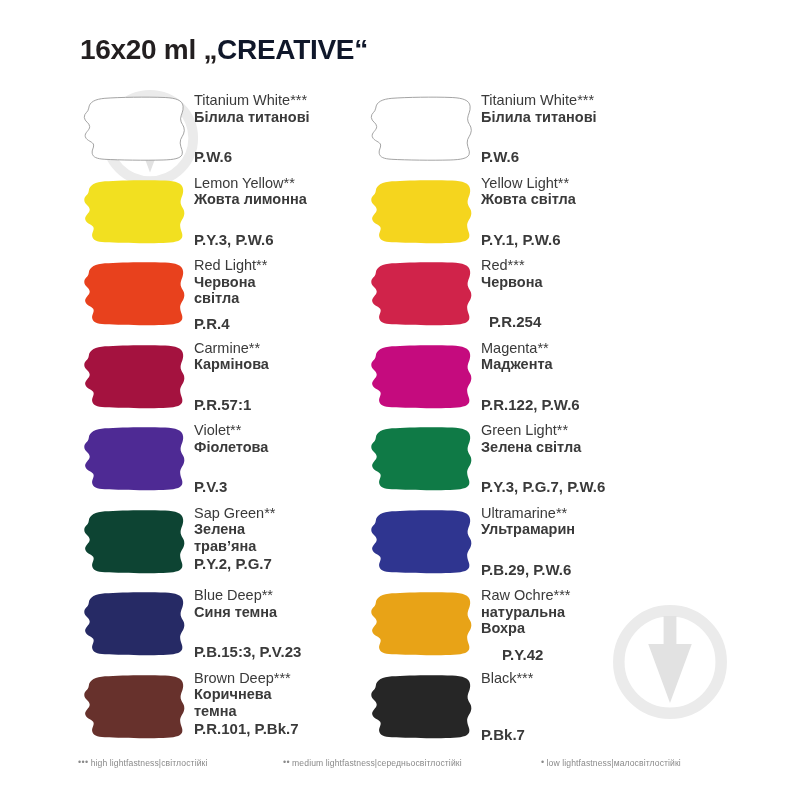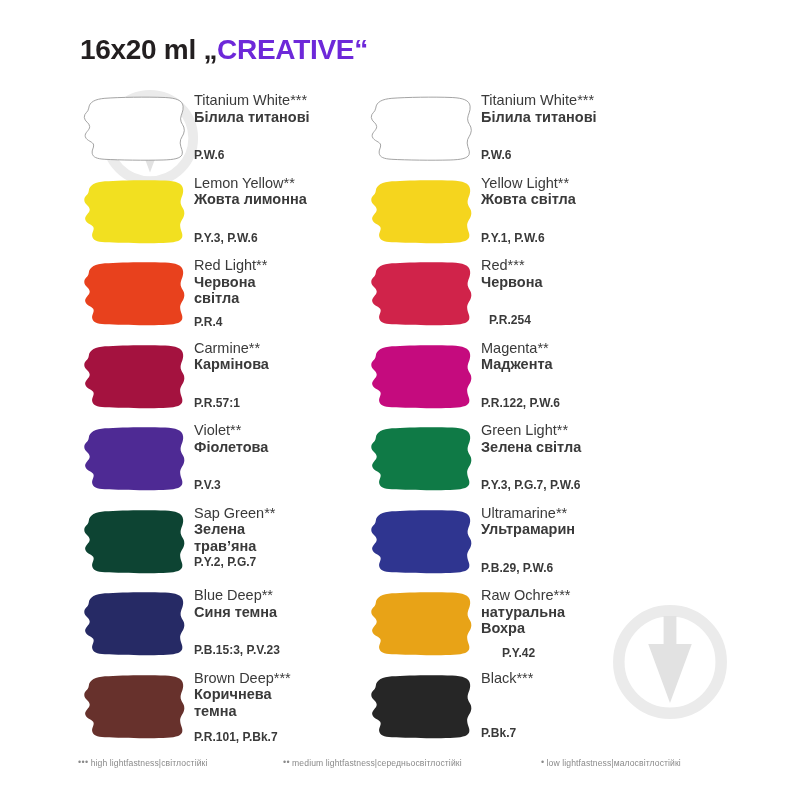--- a/index.html
+++ b/index.html
@@ -35,21 +35,21 @@
   .title {
     position: absolute;
     left: 80px;
     top: 34px;
     font-size: 28px;
     font-weight: bold;
     letter-spacing: -0.3px;
     color: #231f20;
     white-space: nowrap;
   }
-  .title .accent { color: #6d28d9; }
+  .title .accent { color: #0f172a; }
   .title .quote  { color: #231f20; }
 
   
   .columns {
     position: absolute;
     left: 0;
     top: 92px;
     width: 799px;
   }
   .col {
@@ -88,21 +88,21 @@
     white-space: nowrap;
   }
   .name-ua {
     font-size: 14.5px;
     font-weight: bold;
     color: #3a3a3a;
     line-height: 1.14;
     white-space: nowrap;
   }
   .pigment {
-    font-size: 12px;
+    font-size: 15px;
     font-weight: bold;
     color: #3a3a3a;
     line-height: 1.1;
     white-space: nowrap;
     position: absolute;
     left: 0;
     top: 57px;
   }
 
   
@@ -243,21 +243,21 @@
         <div class="swatch-row">
           <div class="swatch">
             <svg viewBox="0 0 100 70" preserveAspectRatio="none">
               <path d="M6.5,13.5 C7,7 13,4.2 22,3.4 C36,2.3 62,1.8 80,2.6 C90,3.1 96.5,5.2 97.2,11.5 C97.8,17 95,20 94.8,24.5 C94.6,29.5 98.6,31 98.4,36.5 C98.2,42 94,44 94.4,49.5 C94.8,55 97.5,57.5 96.2,61.3 C94.8,65.4 88,66.6 78,66.9 C60,67.4 36,67 22,66.2 C14,65.7 10.5,64 9.8,60 C9.2,56.5 11.5,54.5 11.2,51.5 C10.9,48 4.5,47.5 3.2,43 C2,38.8 7.5,36.5 7.4,32.5 C7.3,28.5 2.4,27.5 2.2,23 C2,18.5 6,18 6.5,13.5 Z" fill="#67312c"></path>
             </svg>
           </div>
           <div class="labels">
             <div class="name-en">Brown Deep***</div>
             <div class="name-ua">Коричнева</div>
             <div class="name-ua">темна</div>
-            <div class="pigment" style="top: 61px;">P.R.101, P.Bk.7</div>
+            <div class="pigment" style="top: 51px;">P.R.101, P.Bk.7</div>
           </div>
         </div>
       </div>
     <div class="col col-right" id="col-right">
         <div class="swatch-row">
           <div class="swatch">
             <svg viewBox="0 0 100 70" preserveAspectRatio="none">
               <path d="M6.5,13.5 C7,7 13,4.2 22,3.4 C36,2.3 62,1.8 80,2.6 C90,3.1 96.5,5.2 97.2,11.5 C97.8,17 95,20 94.8,24.5 C94.6,29.5 98.6,31 98.4,36.5 C98.2,42 94,44 94.4,49.5 C94.8,55 97.5,57.5 96.2,61.3 C94.8,65.4 88,66.6 78,66.9 C60,67.4 36,67 22,66.2 C14,65.7 10.5,64 9.8,60 C9.2,56.5 11.5,54.5 11.2,51.5 C10.9,48 4.5,47.5 3.2,43 C2,38.8 7.5,36.5 7.4,32.5 C7.3,28.5 2.4,27.5 2.2,23 C2,18.5 6,18 6.5,13.5 Z" fill="#ffffff" stroke="#9a9a9a" stroke-width="0.9"></path>
             </svg>
           </div>

